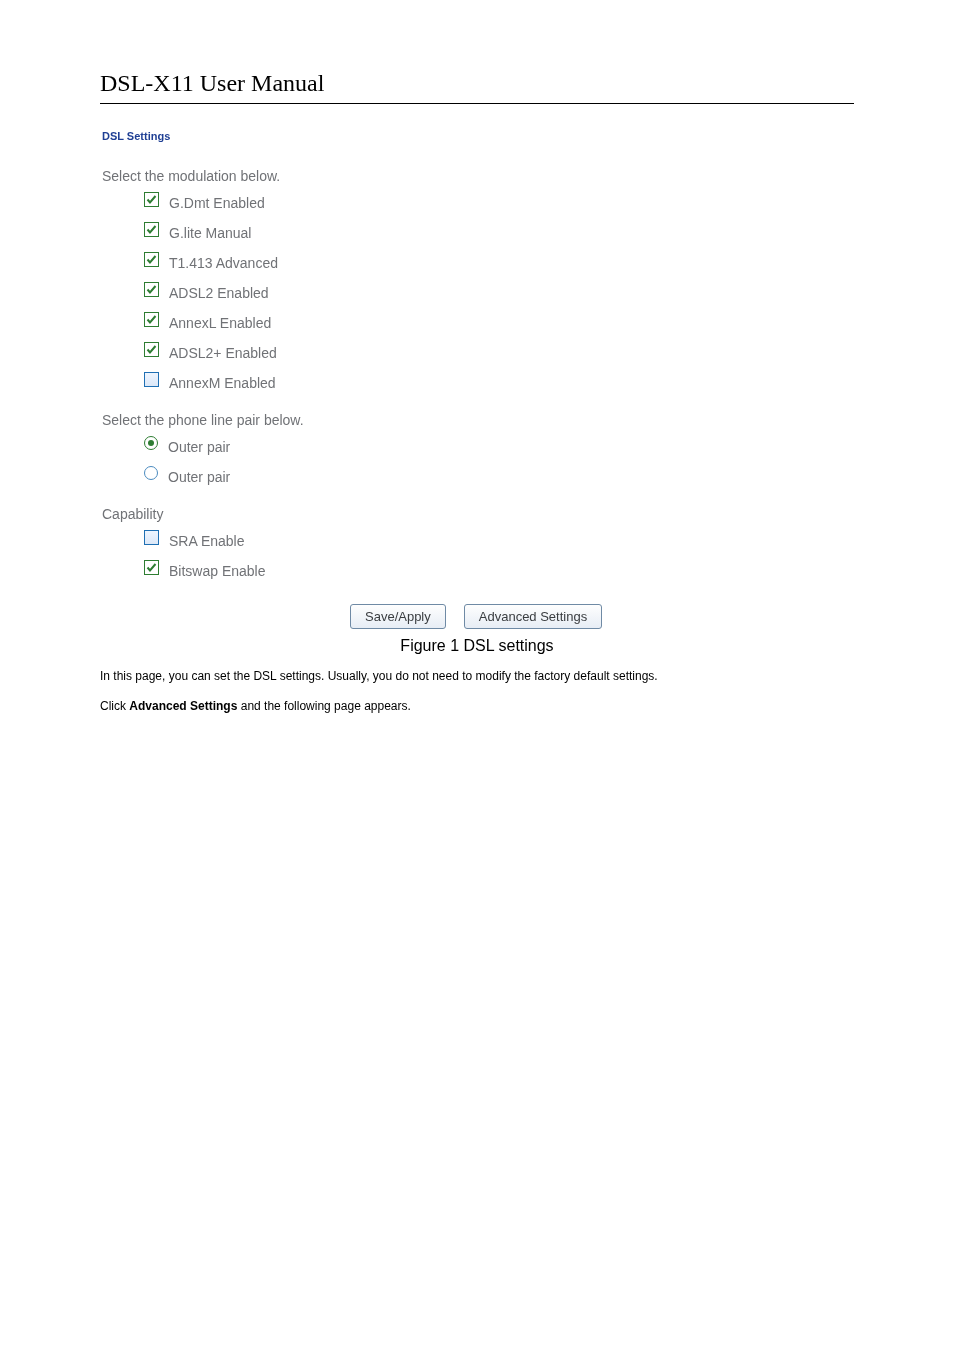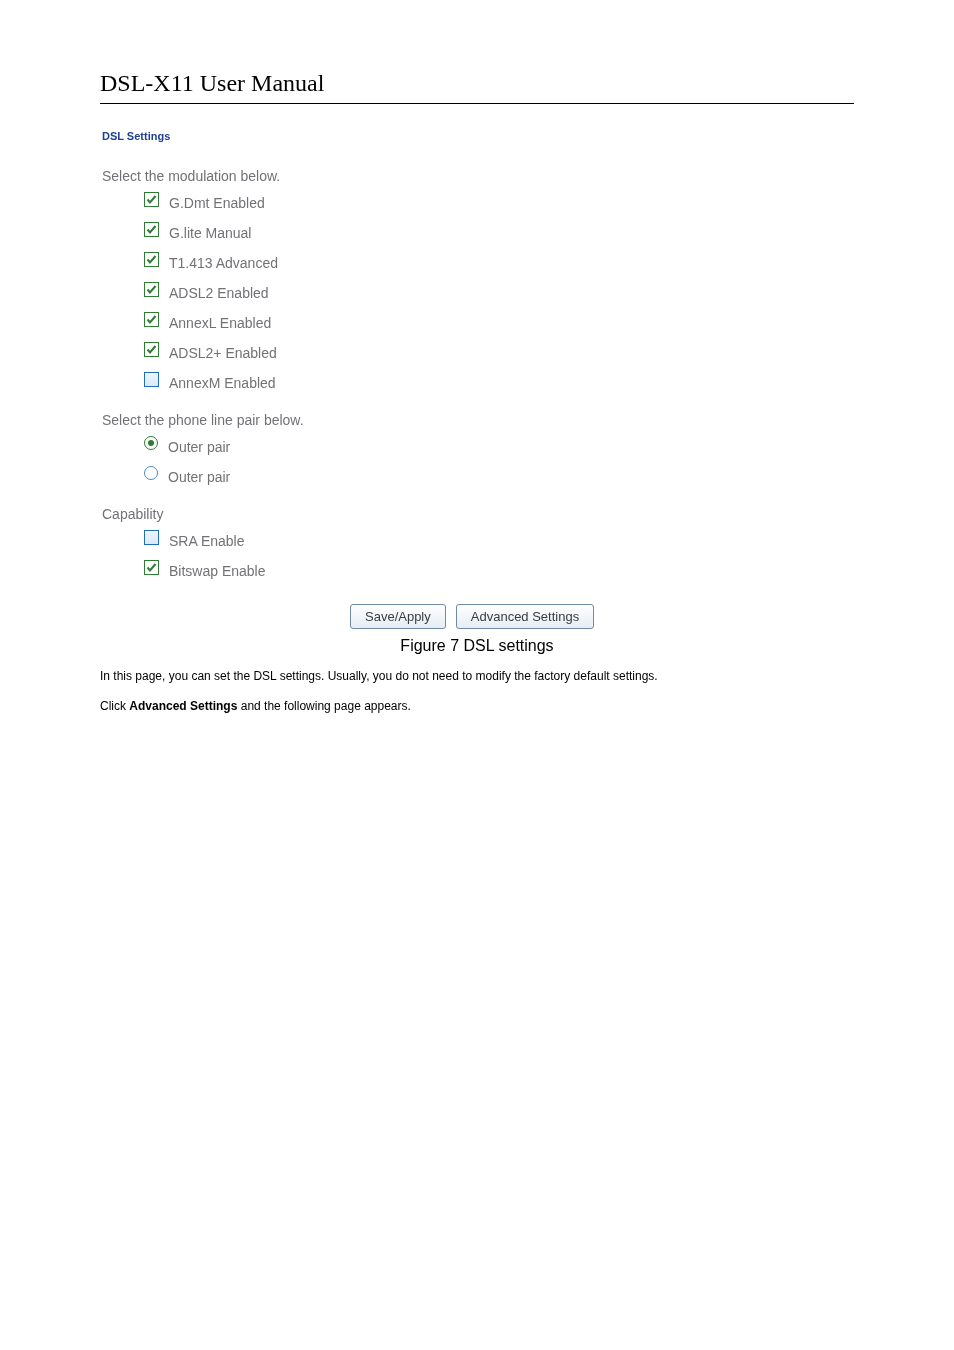--- a/index.html
+++ b/index.html
@@ -88,21 +88,21 @@
   }
   .radio.selected .dot { display:block; }
   .option-label {
     color: #707276;
   }
   .capability-label { margin-top:18px; margin-bottom:8px; }
   .button-row {
     margin-top: 22px;
     padding-left: 248px;
     display: flex;
-    gap: 10px;
+    gap: 18px;
   }
   .btn {
     font-family: Tahoma, Verdana, Arial, sans-serif;
     font-size: 13px;
     color: #3a3d40;
     padding: 4px 14px;
     border: 1px solid #6f8aa5;
     background: linear-gradient(#fefefe,#e7edf5);
     border-radius: 3px;
   }
@@ -238,20 +238,20 @@
           <span class="option-label">Bitswap Enable</span>
         </div>
       </div>
 
     <div class="button-row">
       <button class="btn">Save/Apply</button>
       <button class="btn">Advanced Settings</button>
     </div>
   </div>
 
-  <div class="figure-caption">Figure 7 DSL settings</div>
+  <div class="figure-caption">Figure 1 DSL settings</div>
 
   <div class="body-text">In this page, you can set the DSL settings. Usually, you do not need to modify the factory default settings.</div>
   <div class="body-text">
     <span>Click </span><span class="b">Advanced Settings</span><span> and the following page appears.</span>
   </div>
 
 </div>
 
 </body></html>

